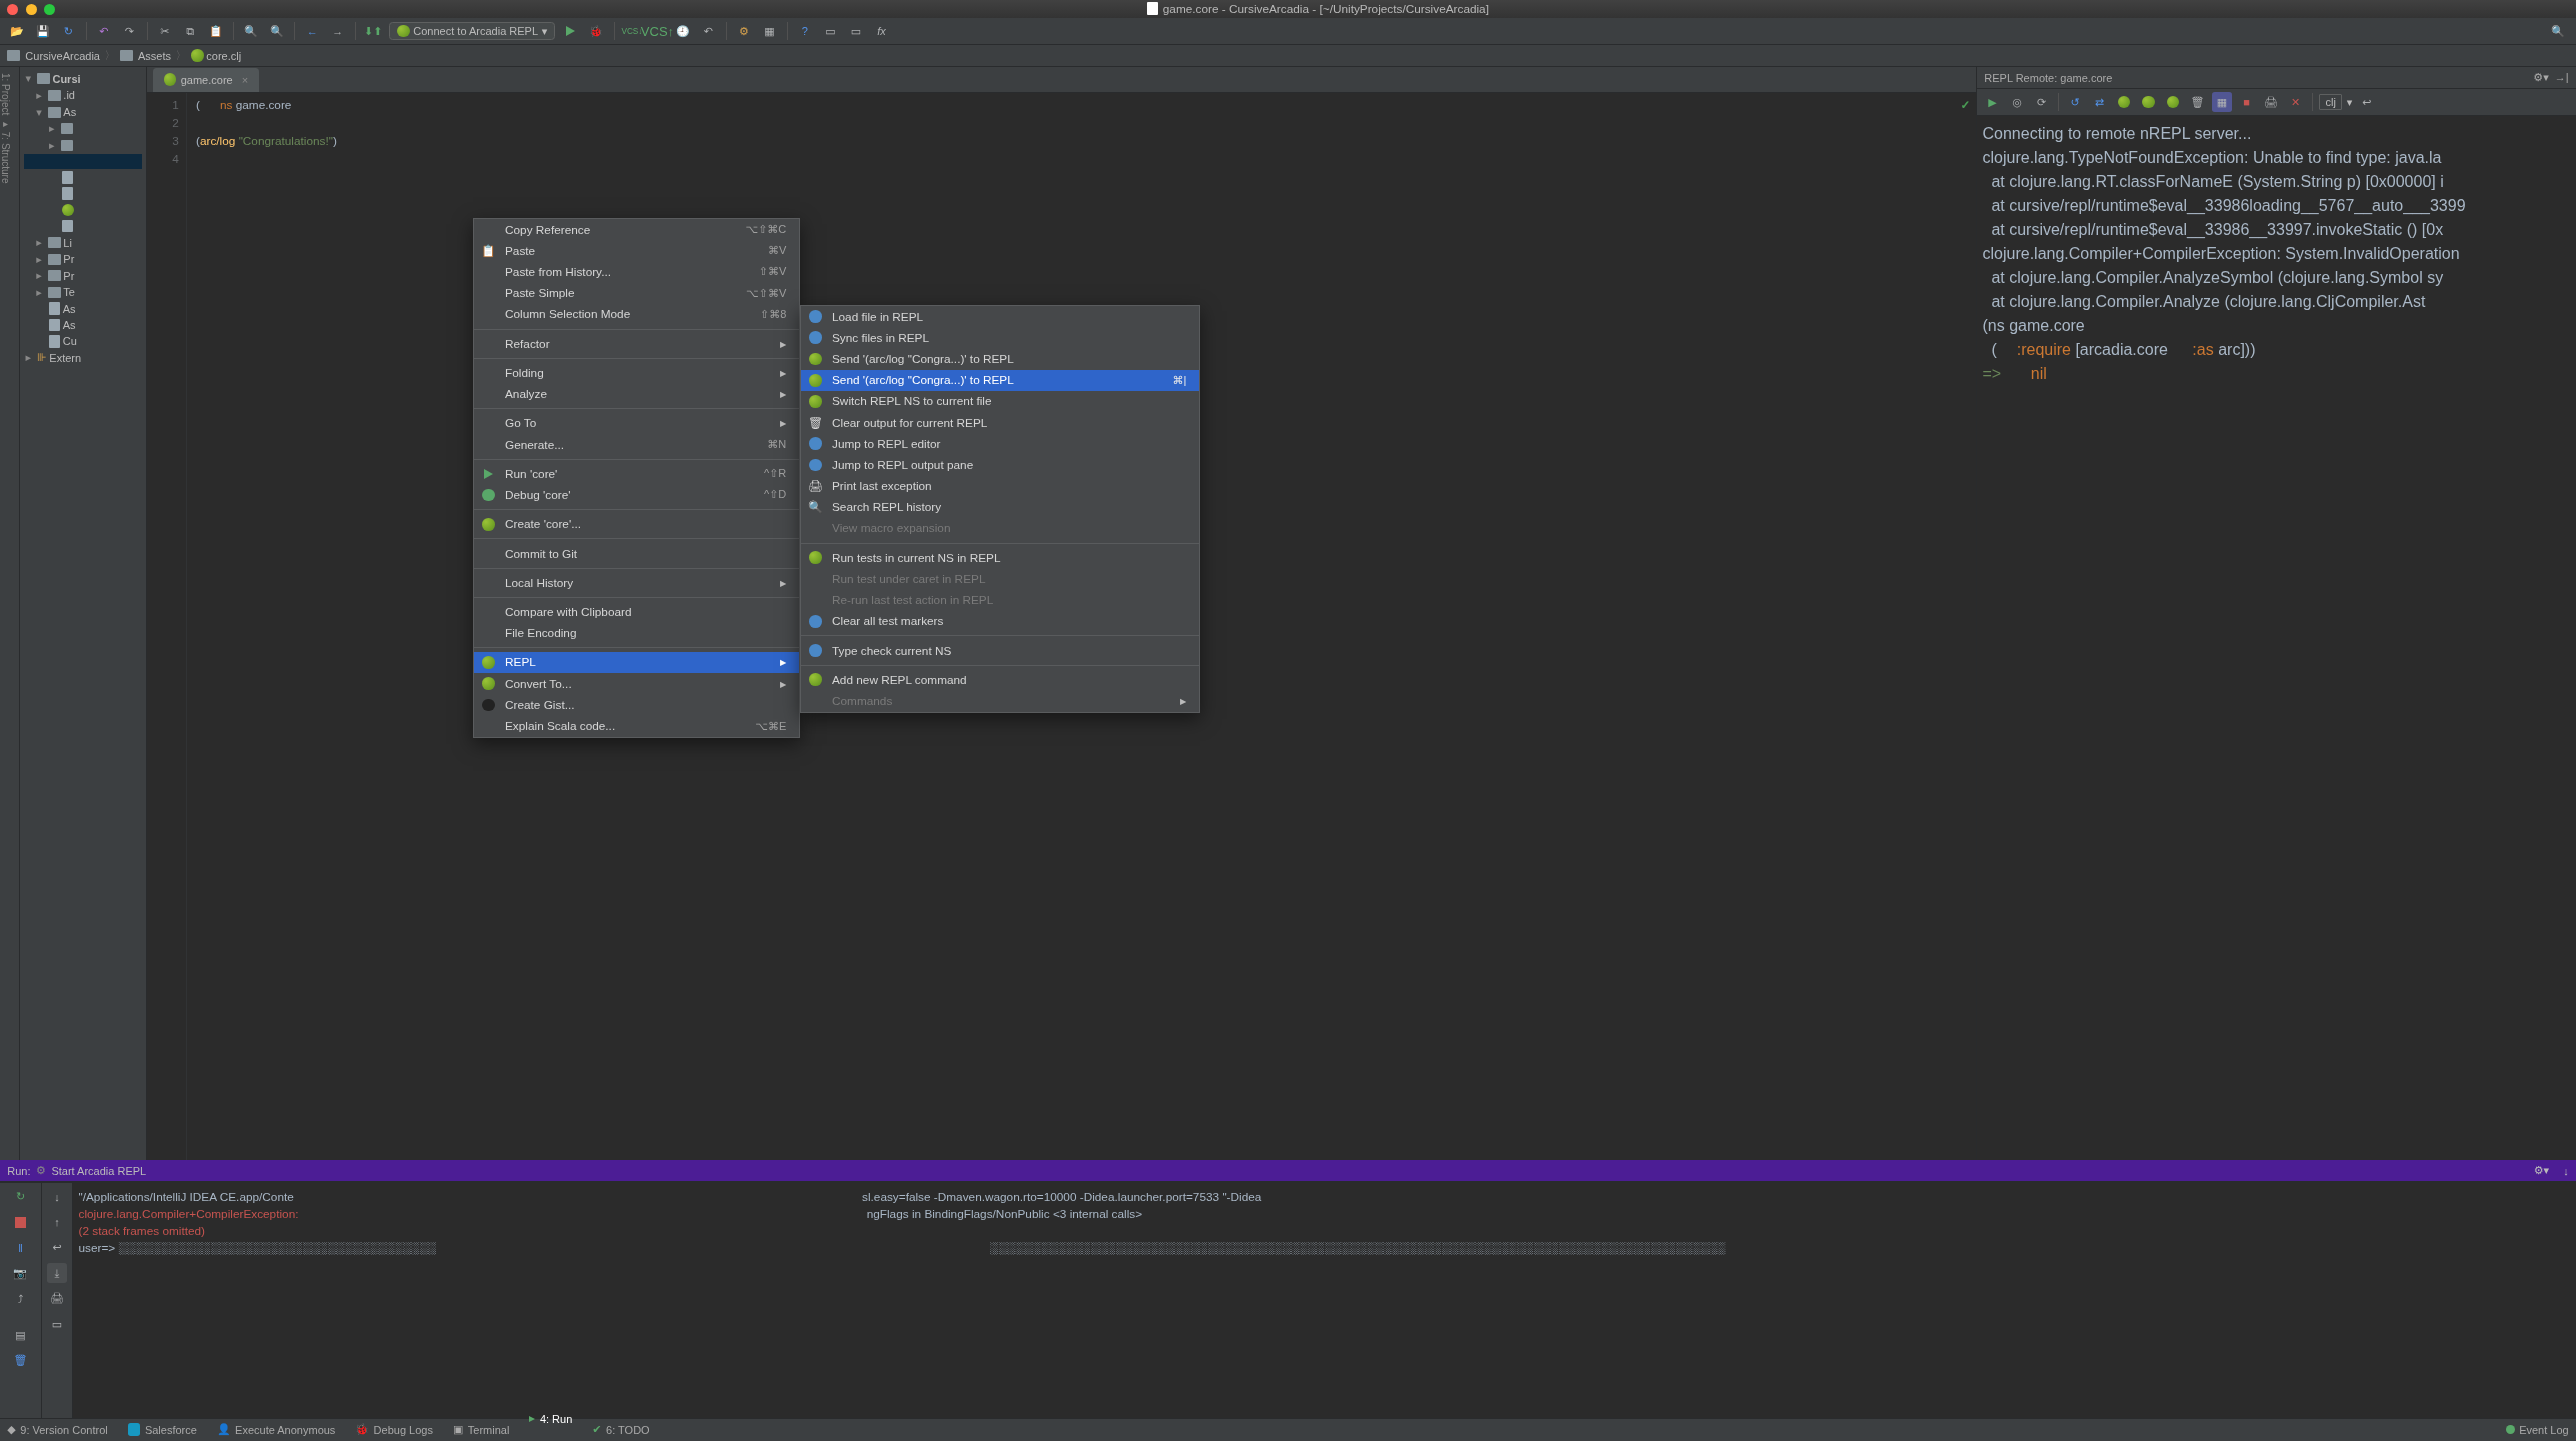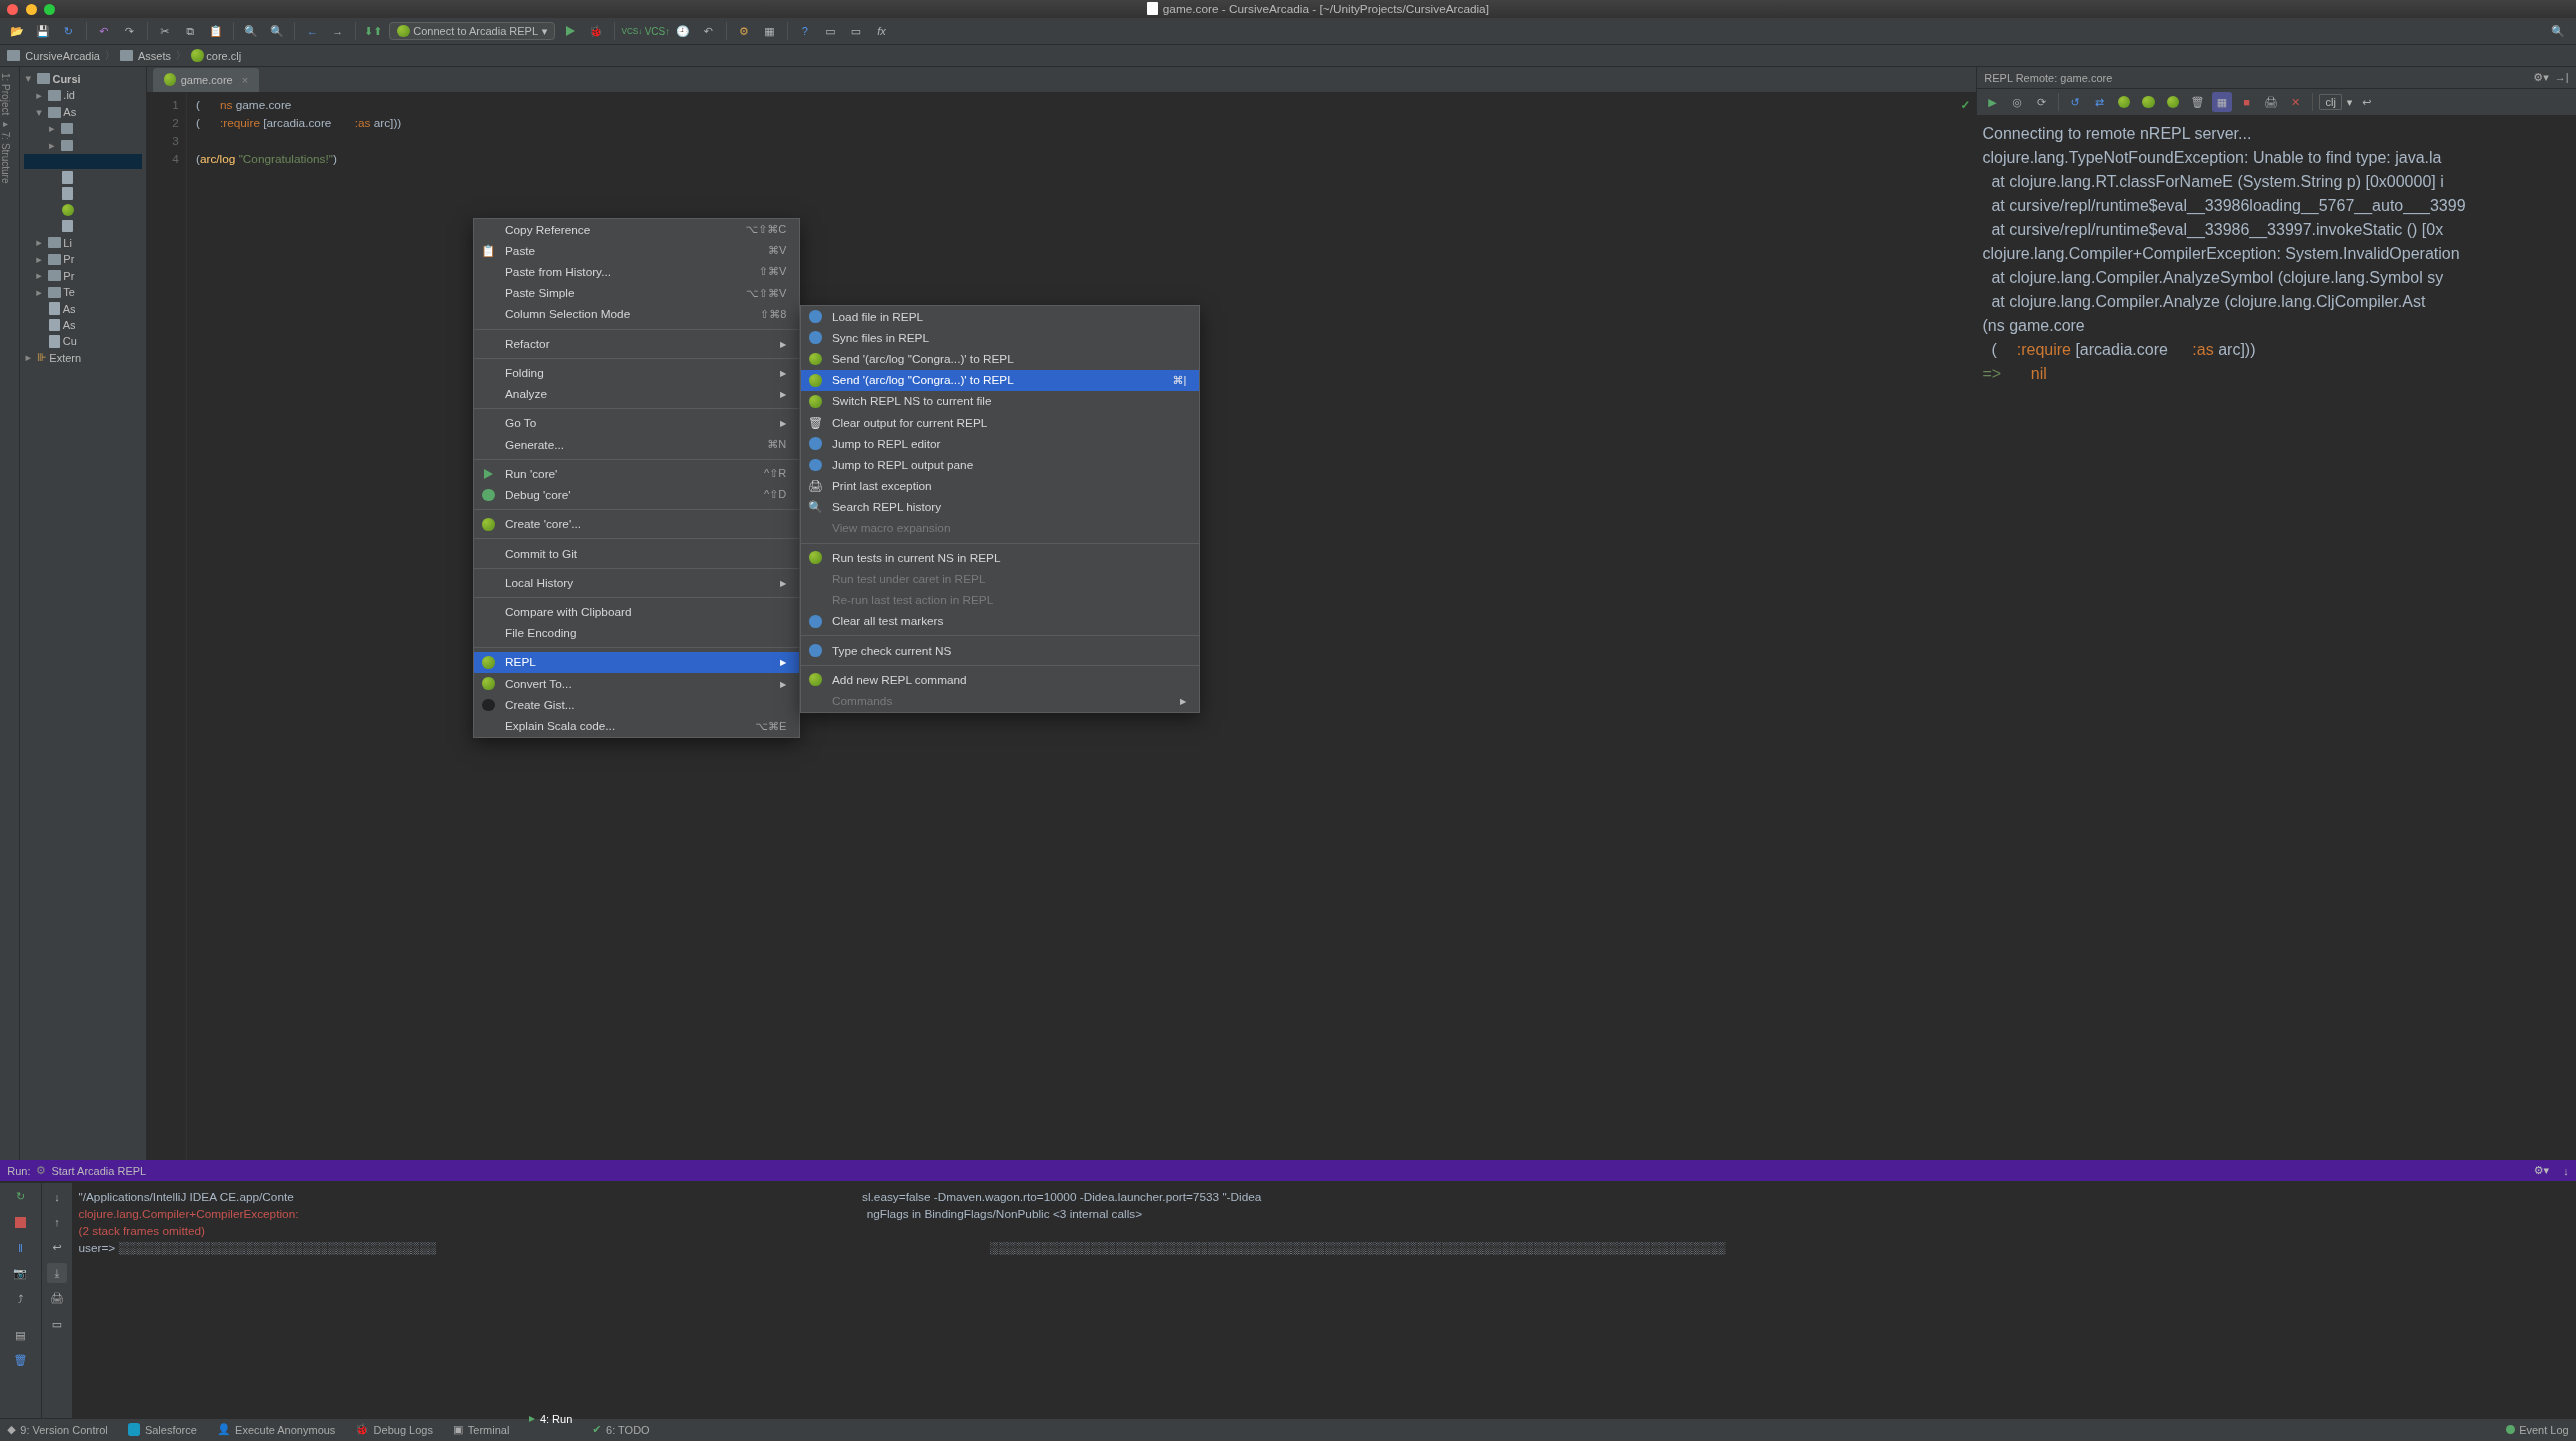--- a/index.html
+++ b/index.html
@@ -124,21 +124,21 @@
       <span class="repl-ico"></span>
       <span>Connect to Arcadia REPL</span> 
       <span>▾</span>
     </div>
   <div class="tbtn">
       <span class="play-green"></span>
     </div>
   <div class="tbtn green">🐞</div>
   <div class="tsep"></div>
   <div class="tbtn green" style="font-size:8.2px;">VCS↓</div>
-  <div class="tbtn green" style="font-size:10px;">VCS↑</div>
+  <div class="tbtn green" style="font-size:13px;">VCS↑</div>
   <div class="tbtn">🕘</div>
   <div class="tbtn">↶</div>
   <div class="tsep"></div>
   <div class="tbtn orange">⚙</div>
   <div class="tbtn">▦</div>
   <div class="tsep"></div>
   <div class="tbtn blue">?</div>
   <div class="tbtn">▭</div>
   <div class="tbtn">▭</div>
   <div class="tbtn" style="font-style:italic;">fx</div>
@@ -242,21 +242,20 @@
           <span class="repl-ico"></span>
           <span>game.core</span>
           <span class="x">×</span>
         </div>
     </div>
     <div class="editor">
       <div class="gutter">1<br>2<br>3<br>4</div>
       <div class="code">
         <span class="check">✓</span>
         <div><span class="par">(</span><span class="kw">ns</span><span class="sym"> game.core</span></div>
-        <div><span class="par">  (</span><span class="kw">:require</span><span class="sym"> [arcadia.core </span><span class="kw">:as</span><span class="sym"> arc]))</span></div>
         <div>&nbsp;</div>
         <div><span class="par">(</span><span class="ns">arc/log</span><span> </span><span class="str">"Congratulations!"</span><span class="par">)</span></div>
       </div>
     </div>
   </div>
 
   <div class="repl-panel">
     <div class="repl-head">
       <span>REPL Remote: game.core</span>
       <span><span>⚙▾</span>&nbsp;&nbsp;<span>→|</span></span>

